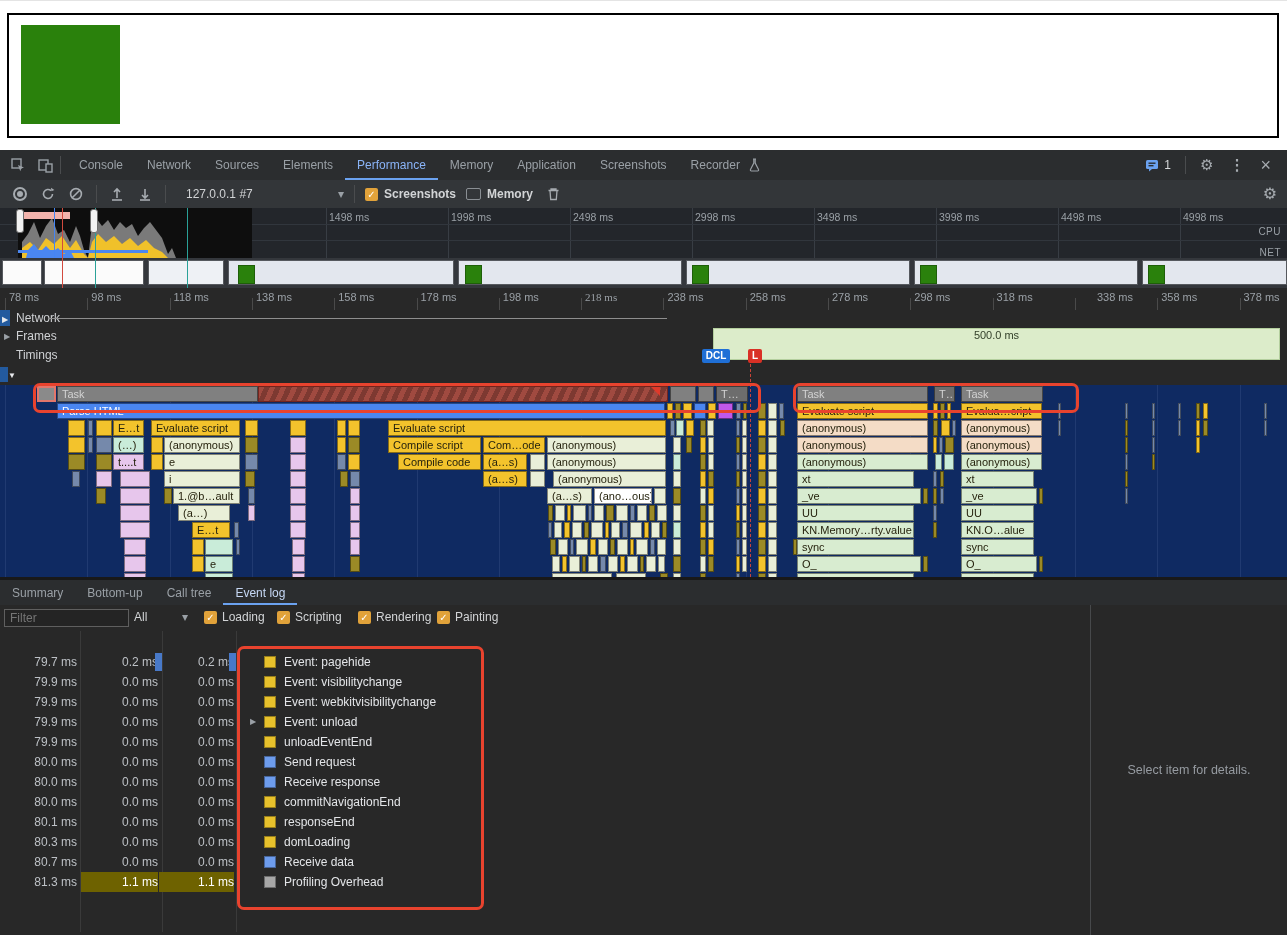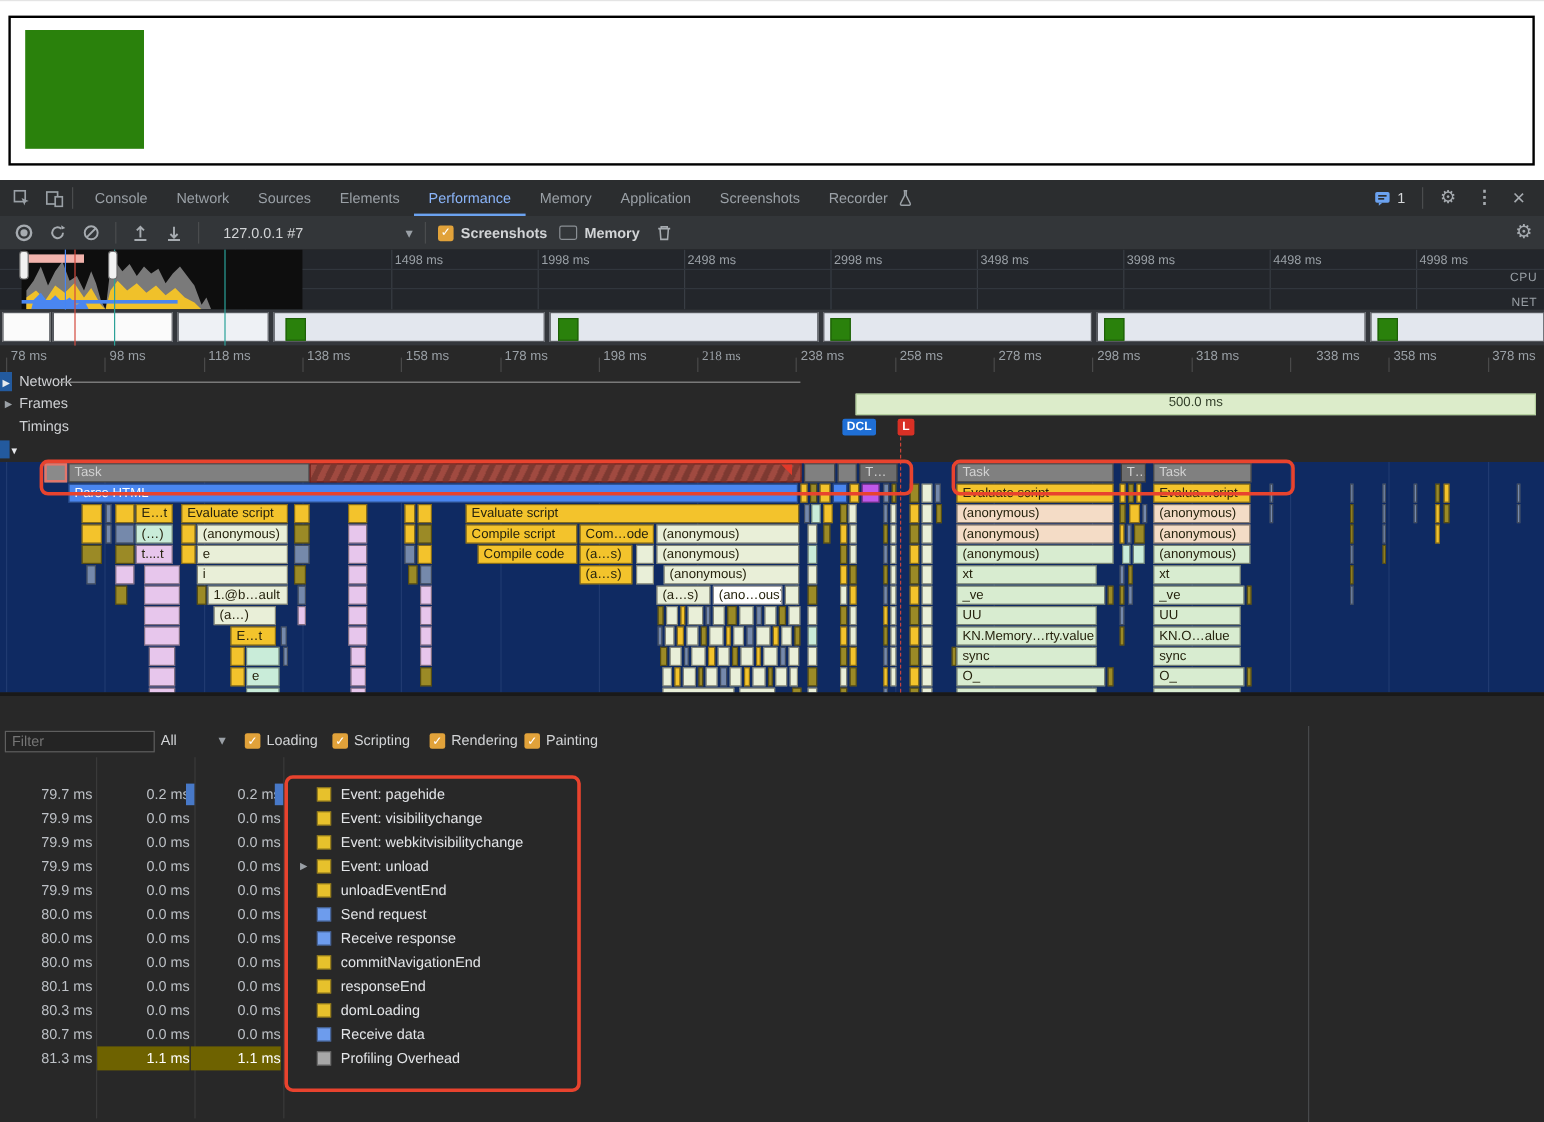--- a/index.html
+++ b/index.html
@@ -49,21 +49,21 @@
   
   #ruler{position:absolute;left:0;top:138px;width:1287px;height:22px;background:#282828;border-bottom:1px solid #3b3b3b;overflow:hidden;}
   .rl-tick{position:absolute;top:10px;width:1px;height:12px;background:#4a4a4a;}
   .rl-label{position:absolute;top:3px;font-size:11px;color:#9aa0a6;white-space:nowrap;}
   
   #tracks{position:absolute;left:0;top:160px;width:1287px;height:75px;background:#282828;}
   .trk-label{position:absolute;color:#cfd1d4;font-size:12px;}
   .trk-arrow{position:absolute;font-size:8px;color:#9aa0a6;}
   .sel-ind{position:absolute;left:0;width:10px;background:#235a9e;}
   #net-line{position:absolute;left:48px;top:8px;width:619px;height:1px;background:#8e8e8e;}
-  #frame-bar{position:absolute;left:713px;top:18px;width:567px;height:18px;background:#dcecca;border:1px solid #b4cf9e;box-sizing:border-box;
+  #frame-bar{position:absolute;left:713px;top:18px;width:567px;height:32px;background:#dcecca;border:1px solid #b4cf9e;box-sizing:border-box;
              text-align:center;font-size:11px;line-height:13px;color:#33402a;}
   .timing-badge{position:absolute;top:39px;height:14px;border-radius:2px;color:#fff;font-size:10px;font-weight:bold;text-align:center;line-height:14px;}
   #url-line{position:absolute;left:20px;top:60px;white-space:nowrap;}
   #url-line .url{color:#9aa0a6;text-decoration:underline;text-decoration-color:#6a6f75;}
   
   #flame{position:absolute;left:0;top:235px;width:1287px;height:192px;background:#0f2a62;overflow:hidden;}
   .fgrid{position:absolute;top:0;width:1px;height:192px;background:rgba(150,170,220,0.13);}
   .fbar{position:absolute;height:16px;box-sizing:border-box;border:1px solid rgba(0,0,0,0.45);
         font-size:11px;line-height:14px;padding-left:4px;color:#26230e;overflow:hidden;white-space:nowrap;}
   .fbar.nolabel{padding:0;}
@@ -640,20 +640,26 @@
     <div class="task-marker"></div>
   </div>
   <div class="red-dash"></div>
 
   <div class="annot" style="left: 33px; top: 233px; width: 722px; height: 24px; border-color: rgb(232, 67, 46);"></div>
   <div class="annot" style="left: 793px; top: 233px; width: 280px; height: 24px; border-color: rgb(232, 67, 46);"></div>
   <div class="annot" style="left: 237px; top: 496px; width: 241px; height: 258px; border-color: rgb(232, 67, 46);"></div>
 
   <div id="divider1"></div>
 
+  <div id="btabs">
+      <div class="btab">Summary</div>
+      <div class="btab">Bottom-up</div>
+      <div class="btab">Call tree</div>
+      <div class="btab active">Event log</div>
+    </div>
 
   <div id="filter-row">
     <input id="filter-input" type="text" placeholder="Filter" style="">
     <div id="cat-select">
       <span>All</span>
       <span class="caret">▾</span>
     </div>
     <div id="cat-checks">
         <div class="chk on fl-chk" style="left: 204px; position: absolute;">✓</div>
         <div class="fl-chk-label" style="left: 222px;">Loading</div>
@@ -756,13 +762,16 @@
       <div class="erow" style="top: 220px;">
         <div class="cell" style="left: 0px; width: 77px;">81.3 ms</div>
         <div class="cell hl" style="left: 81px; width: 77px;">1.1 ms</div>
         <div class="cell hl" style="left: 159px; width: 75px;">1.1 ms</div>
         <div class="act-icon" style="background: rgb(167, 167, 167); border: 1px solid rgba(0, 0, 0, 0.35);"></div>
         <div class="act-label">Profiling Overhead</div>
       </div>
     </div>
 
   <div id="details-divider"></div>
+  <div id="details-panel">
+    <span>Select item for details.</span>
+  </div>
 </div>
 
 </body></html>

